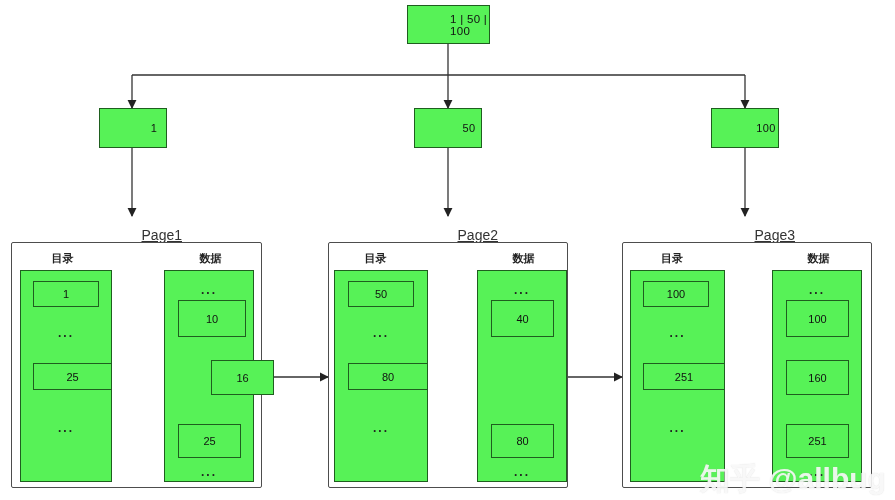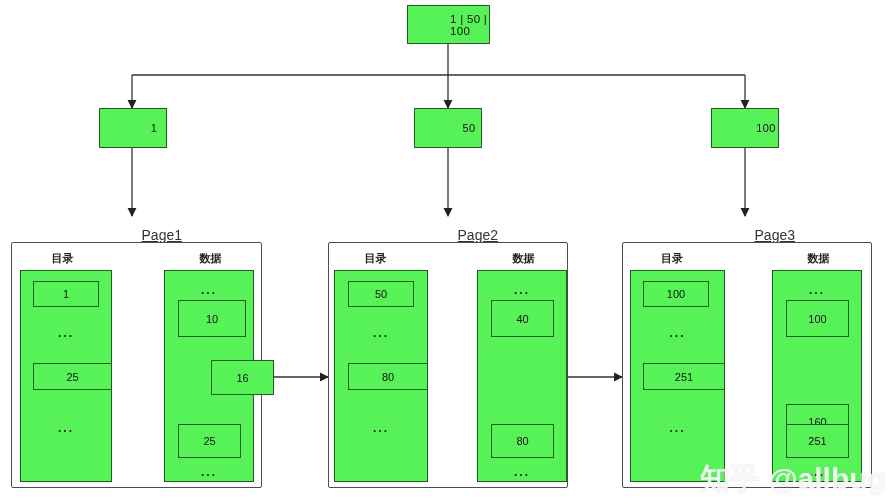--- a/index.html
+++ b/index.html
@@ -203,19 +203,19 @@
 
   <div class="col-panel" style="left:630px; top:270px; width:95px; height:212px;"></div>
   <div class="cell" style="left:643px; top:281px; width:66px; height:26px;">100</div>
   <div class="ellipsis" style="left:630px; top:327px; width:95px;">...</div>
   <div class="cell" style="left:643px; top:363px; width:82px; height:27px;">251</div>
   <div class="ellipsis" style="left:630px; top:422px; width:95px;">...</div>
 
   <div class="col-panel" style="left:772px; top:270px; width:90px; height:212px;"></div>
   <div class="ellipsis" style="left:772px; top:284px; width:90px;">...</div>
   <div class="cell" style="left:786px; top:300px; width:63px; height:37px;">100</div>
-  <div class="cell" style="left:786px; top:360px; width:63px; height:35px;margin-top:44px;">160</div>
+  <div class="cell" style="left:786px; top:360px; width:63px; height:35px;">160</div>
   <div class="cell" style="left:786px; top:424px; width:63px; height:34px;">251</div>
   <div class="ellipsis" style="left:772px; top:466px; width:90px;">...</div>
 
   <div class="watermark" style="left:700px; top:459px;">知乎 @allbug</div>
 
 </div>
 
 </body></html>

